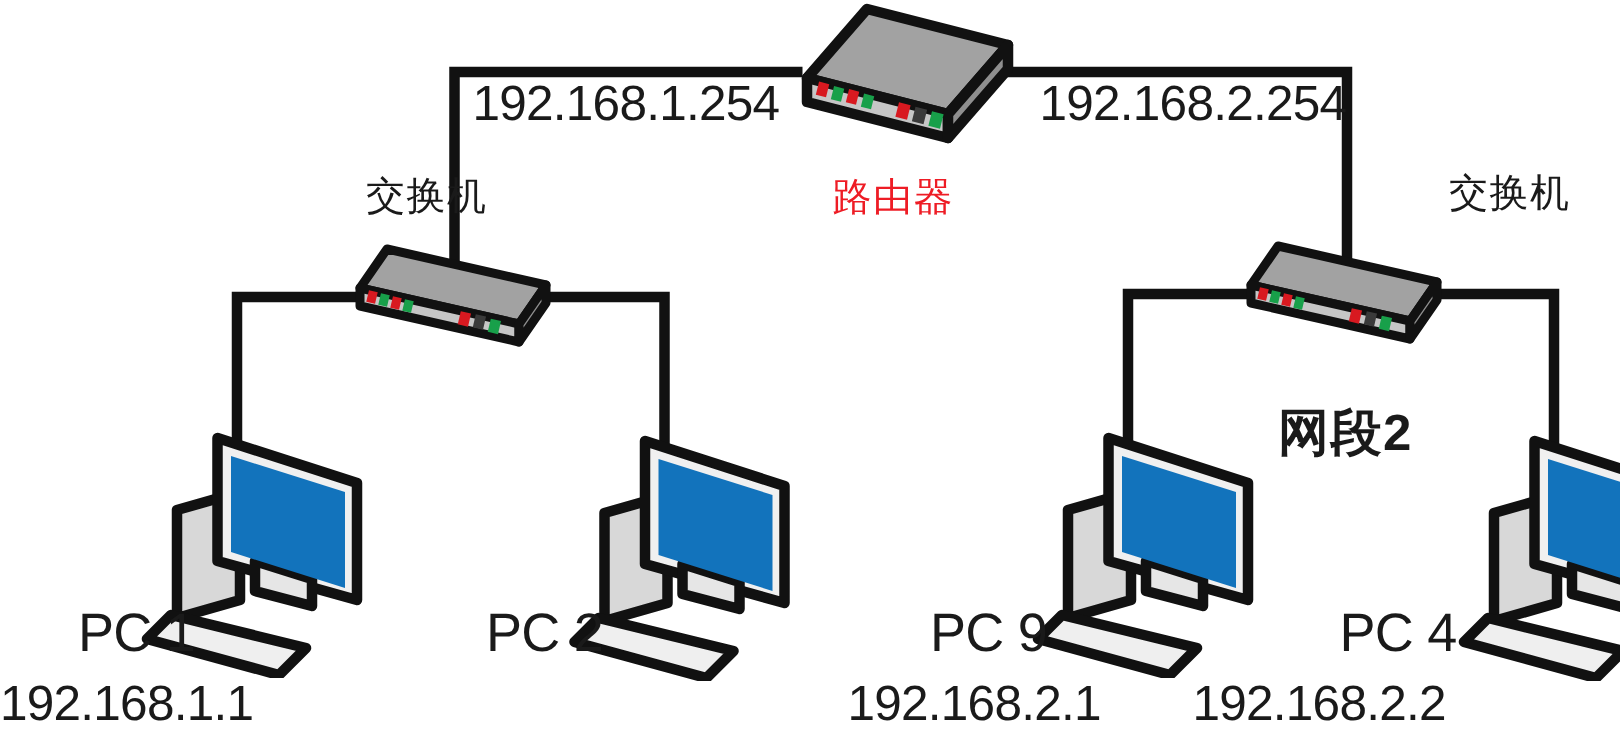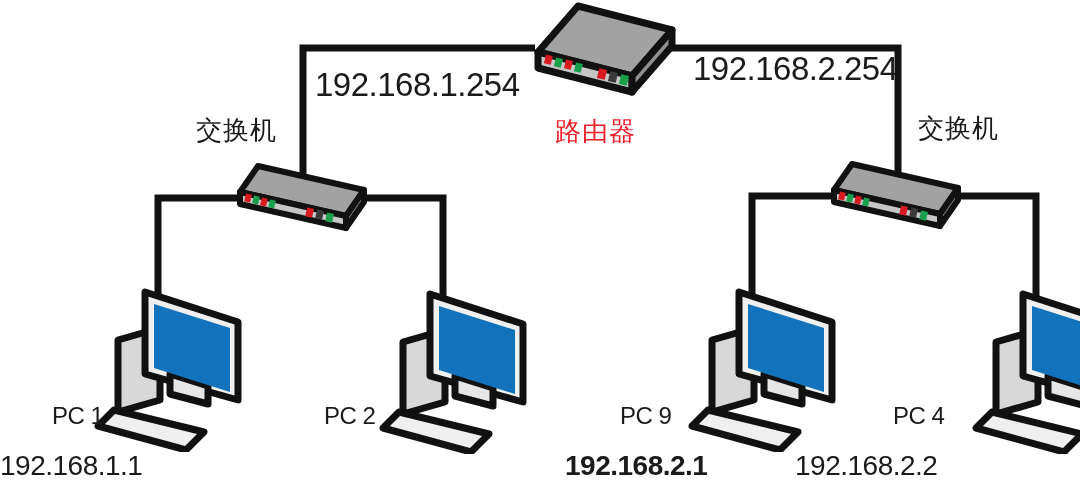--- a/index.html
+++ b/index.html
@@ -39,32 +39,33 @@
     letter-spacing: -0.5px;
   }
   .router-label {
     font-size: 26px;
     color: #ee1c25;
     letter-spacing: 1px;
   }
   .switch-label {
     font-size: 26px;
     letter-spacing: 1px;
+    margin-left: 48px;
   }
   .segment-label {
     font-size: 34px;
     font-weight: bold;
     letter-spacing: 1px;
   }
   .pc-name {
-    font-size: 24px;
+    font-size: 36px;
     letter-spacing: -0.5px;
   }
   .pc-ip {
-    font-size: 28px;
+    font-size: 33px;
     letter-spacing: -0.5px;
   }
 </style>
 </head>
 <body>
 
 <div id="stage">
 
   <svg id="wires" viewBox="0 0 1080 494" xmlns="http://www.w3.org/2000/svg">
     <g fill="none" stroke="#111111" stroke-width="7" stroke-linecap="butt">
@@ -95,21 +96,21 @@
         <rect x="35" y="58" width="7" height="9" fill="#18a04a" transform="rotate(14 38 62)"></rect>
         <rect x="45" y="60" width="7" height="9" fill="#d81920" transform="rotate(14 48 64)"></rect>
         <rect x="55" y="63" width="7" height="9" fill="#18a04a" transform="rotate(14 58 67)"></rect>
         <rect x="78" y="69" width="8" height="10" fill="#d81920" transform="rotate(14 82 74)"></rect>
         <rect x="89" y="72" width="8" height="10" fill="#3a3a3a" transform="rotate(14 93 77)"></rect>
         <rect x="100" y="75" width="8" height="10" fill="#18a04a" transform="rotate(14 104 80)"></rect>
       </g>
     </svg>
   </div>
 
-  <div class="label ip-label" style="left:315px; top:52px;margin-top:16px;">192.168.1.254</div>
+  <div class="label ip-label" style="left:315px; top:52px;">192.168.1.254</div>
 
   <div class="label ip-label" style="left:693px; top:52px;">192.168.2.254</div>
 
   <div class="label router-label" style="left:555px; top:118px;">路由器</div>
 
   <div class="device" style="left:228px; top:158px; width:150px; height:78px;">
     <svg width="150" height="78" viewBox="0 0 150 78" xmlns="http://www.w3.org/2000/svg">
       <path d="M 30 8 L 136 32 L 118 58 L 12 34 Z" fill="#a2a2a2" stroke="#111111" stroke-width="6" stroke-linejoin="round"></path>
       <path d="M 12 34 L 118 58 L 118 70 L 12 46 Z" fill="#c6c6c6" stroke="#111111" stroke-width="6" stroke-linejoin="round"></path>
       <path d="M 118 58 L 136 32 L 136 44 L 118 70 Z" fill="#8f8f8f" stroke="#111111" stroke-width="6" stroke-linejoin="round"></path>
@@ -140,20 +141,21 @@
         <rect x="78" y="50" width="7" height="9" fill="#d81920" transform="rotate(13 81 55)"></rect>
         <rect x="88" y="52" width="7" height="9" fill="#3a3a3a" transform="rotate(13 91 57)"></rect>
         <rect x="98" y="55" width="7" height="9" fill="#18a04a" transform="rotate(13 101 60)"></rect>
       </g>
     </svg>
   </div>
 
   <div class="label switch-label" style="left:918px; top:115px;">交换机</div>
 
 
+  <div class="label segment-label" style="left:852px; top:272px;">网段2</div>
 
   <div class="device" style="left:88px; top:282px; width:160px; height:170px;">
     <svg width="160" height="170" viewBox="0 0 160 170" xmlns="http://www.w3.org/2000/svg">
       <g stroke="#111111" stroke-width="7" stroke-linejoin="round">
         <path d="M 30 58 L 72 46 L 72 118 L 30 130 Z" fill="#d8d8d8"></path>
         <path d="M 57 10 L 150 40 L 150 118 L 57 92 Z" fill="#f0f0f0"></path>
         <path d="M 82 92 L 120 104 L 120 122 L 82 112 Z" fill="#e6e6e6"></path>
         <path d="M 26 128 L 116 150 L 98 168 L 10 144 Z" fill="#efefef"></path>
       </g>
       <path d="M 66 22 L 142 46 L 142 110 L 66 86 Z" fill="#1273bc"></path>
@@ -180,21 +182,21 @@
       <g stroke="#111111" stroke-width="7" stroke-linejoin="round">
         <path d="M 30 58 L 72 46 L 72 118 L 30 130 Z" fill="#d8d8d8"></path>
         <path d="M 57 10 L 150 40 L 150 118 L 57 92 Z" fill="#f0f0f0"></path>
         <path d="M 82 92 L 120 104 L 120 122 L 82 112 Z" fill="#e6e6e6"></path>
         <path d="M 26 128 L 116 150 L 98 168 L 10 144 Z" fill="#efefef"></path>
       </g>
       <path d="M 66 22 L 142 46 L 142 110 L 66 86 Z" fill="#1273bc"></path>
     </svg>
   </div>
   <div class="label pc-name" style="left:620px; top:404px;">PC 9</div>
-  <div class="label pc-ip" style="left:565px; top:452px;font-weight:bold;">192.168.2.1</div>
+  <div class="label pc-ip" style="left:565px; top:452px;">192.168.2.1</div>
 
   <div class="device" style="left:966px; top:284px; width:160px; height:170px;">
     <svg width="160" height="170" viewBox="0 0 160 170" xmlns="http://www.w3.org/2000/svg">
       <g stroke="#111111" stroke-width="7" stroke-linejoin="round">
         <path d="M 30 58 L 72 46 L 72 118 L 30 130 Z" fill="#d8d8d8"></path>
         <path d="M 57 10 L 150 40 L 150 118 L 57 92 Z" fill="#f0f0f0"></path>
         <path d="M 82 92 L 120 104 L 120 122 L 82 112 Z" fill="#e6e6e6"></path>
         <path d="M 26 128 L 116 150 L 98 168 L 10 144 Z" fill="#efefef"></path>
       </g>
       <path d="M 66 22 L 142 46 L 142 110 L 66 86 Z" fill="#1273bc"></path>

